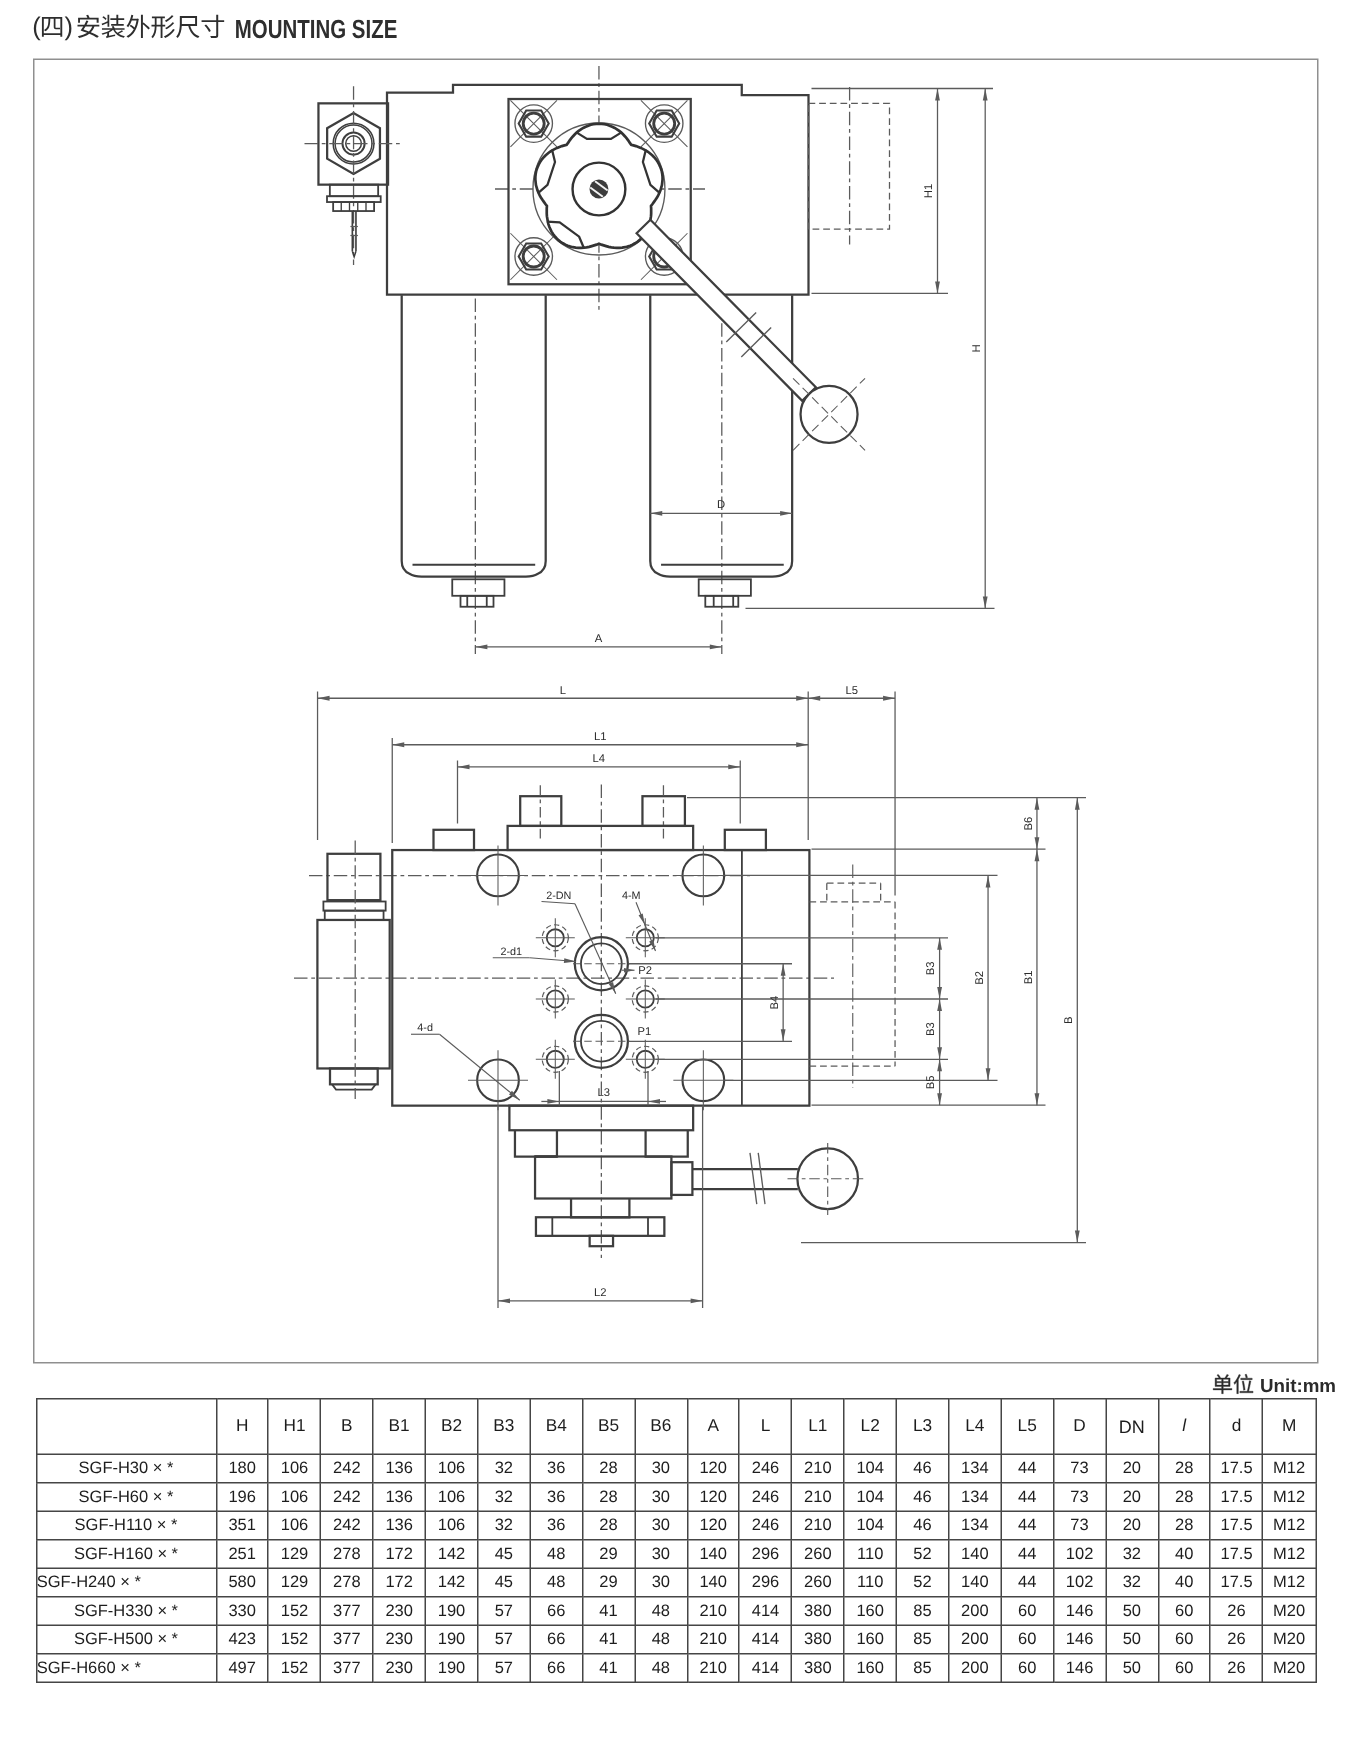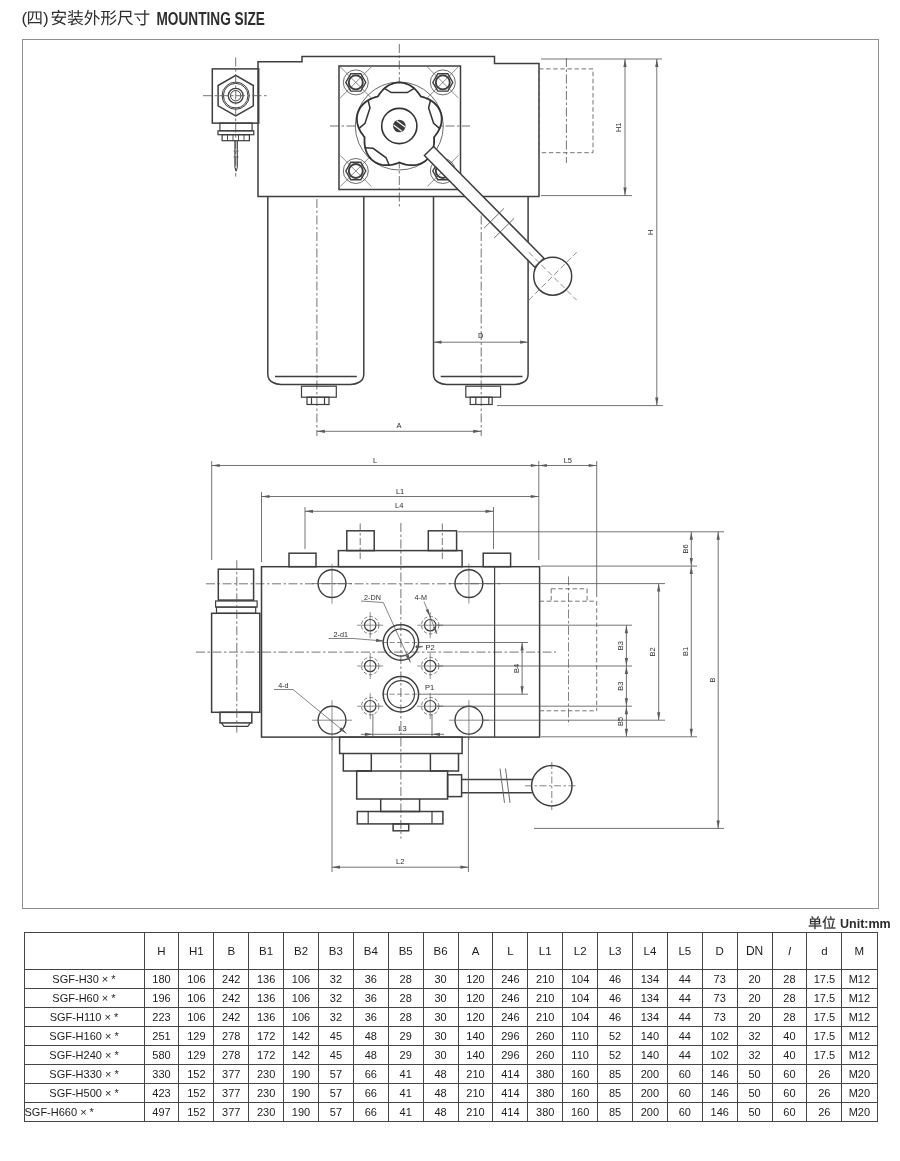--- a/index.html
+++ b/index.html
@@ -483,21 +483,21 @@
 <td style="border:1px solid #454545;text-align:center">134</td>
 <td style="border:1px solid #454545;text-align:center">44</td>
 <td style="border:1px solid #454545;text-align:center">73</td>
 <td style="border:1px solid #454545;text-align:center">20</td>
 <td style="border:1px solid #454545;text-align:center">28</td>
 <td style="border:1px solid #454545;text-align:center">17.5</td>
 <td style="border:1px solid #454545;text-align:center">M12</td>
 </tr>
 <tr style="height:19px">
         <td style="border:1px solid #454545;text-align:center">SGF-H110 × *</td>
-<td style="border:1px solid #454545;text-align:center">223</td>
+<td style="border:1px solid #454545;text-align:center">351</td>
 <td style="border:1px solid #454545;text-align:center">106</td>
 <td style="border:1px solid #454545;text-align:center">242</td>
 <td style="border:1px solid #454545;text-align:center">136</td>
 <td style="border:1px solid #454545;text-align:center">106</td>
 <td style="border:1px solid #454545;text-align:center">32</td>
 <td style="border:1px solid #454545;text-align:center">36</td>
 <td style="border:1px solid #454545;text-align:center">28</td>
 <td style="border:1px solid #454545;text-align:center">30</td>
 <td style="border:1px solid #454545;text-align:center">120</td>
 <td style="border:1px solid #454545;text-align:center">246</td>
@@ -530,21 +530,21 @@
 <td style="border:1px solid #454545;text-align:center">52</td>
 <td style="border:1px solid #454545;text-align:center">140</td>
 <td style="border:1px solid #454545;text-align:center">44</td>
 <td style="border:1px solid #454545;text-align:center">102</td>
 <td style="border:1px solid #454545;text-align:center">32</td>
 <td style="border:1px solid #454545;text-align:center">40</td>
 <td style="border:1px solid #454545;text-align:center">17.5</td>
 <td style="border:1px solid #454545;text-align:center">M12</td>
 </tr>
 <tr style="height:19px">
-        <td style="border:1px solid #454545;text-align:center">SGF-H240 × *</td>
+        <td style="border:1px solid #454545;text-align:left">SGF-H240 × *</td>
 <td style="border:1px solid #454545;text-align:center">580</td>
 <td style="border:1px solid #454545;text-align:center">129</td>
 <td style="border:1px solid #454545;text-align:center">278</td>
 <td style="border:1px solid #454545;text-align:center">172</td>
 <td style="border:1px solid #454545;text-align:center">142</td>
 <td style="border:1px solid #454545;text-align:center">45</td>
 <td style="border:1px solid #454545;text-align:center">48</td>
 <td style="border:1px solid #454545;text-align:center">29</td>
 <td style="border:1px solid #454545;text-align:center">30</td>
 <td style="border:1px solid #454545;text-align:center">140</td>

